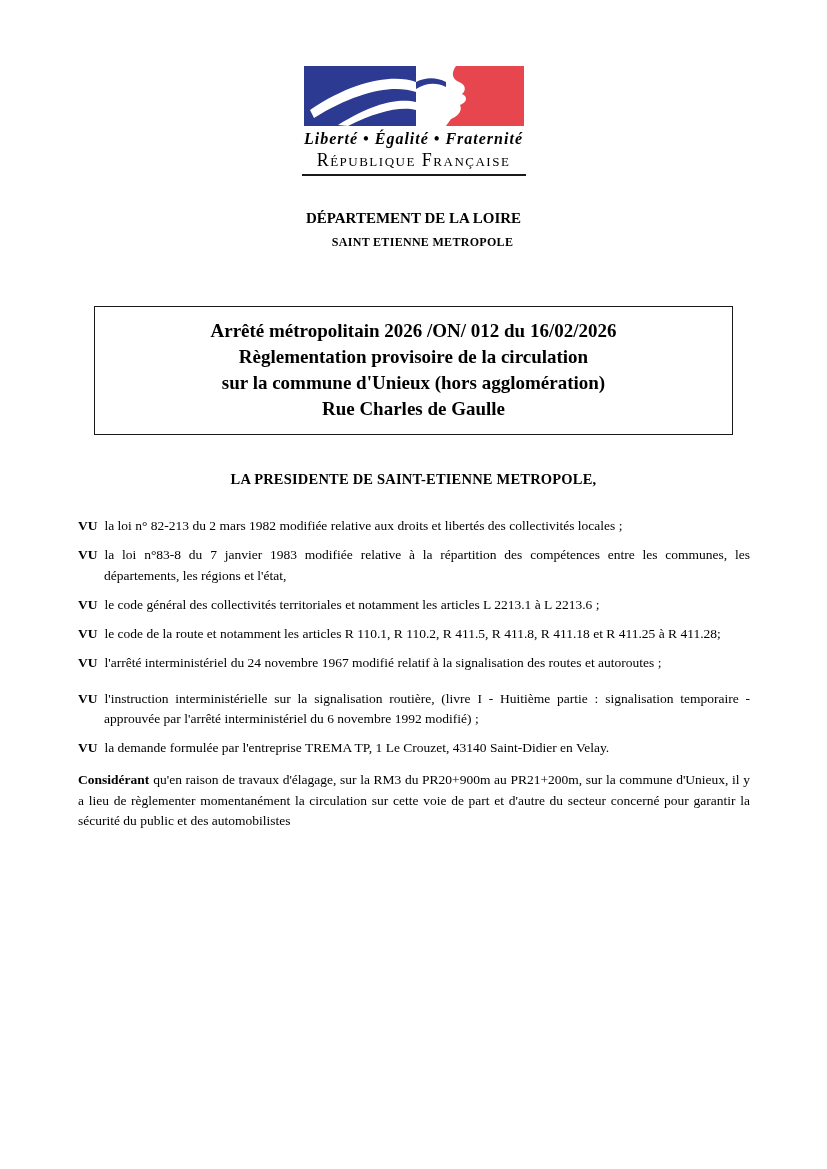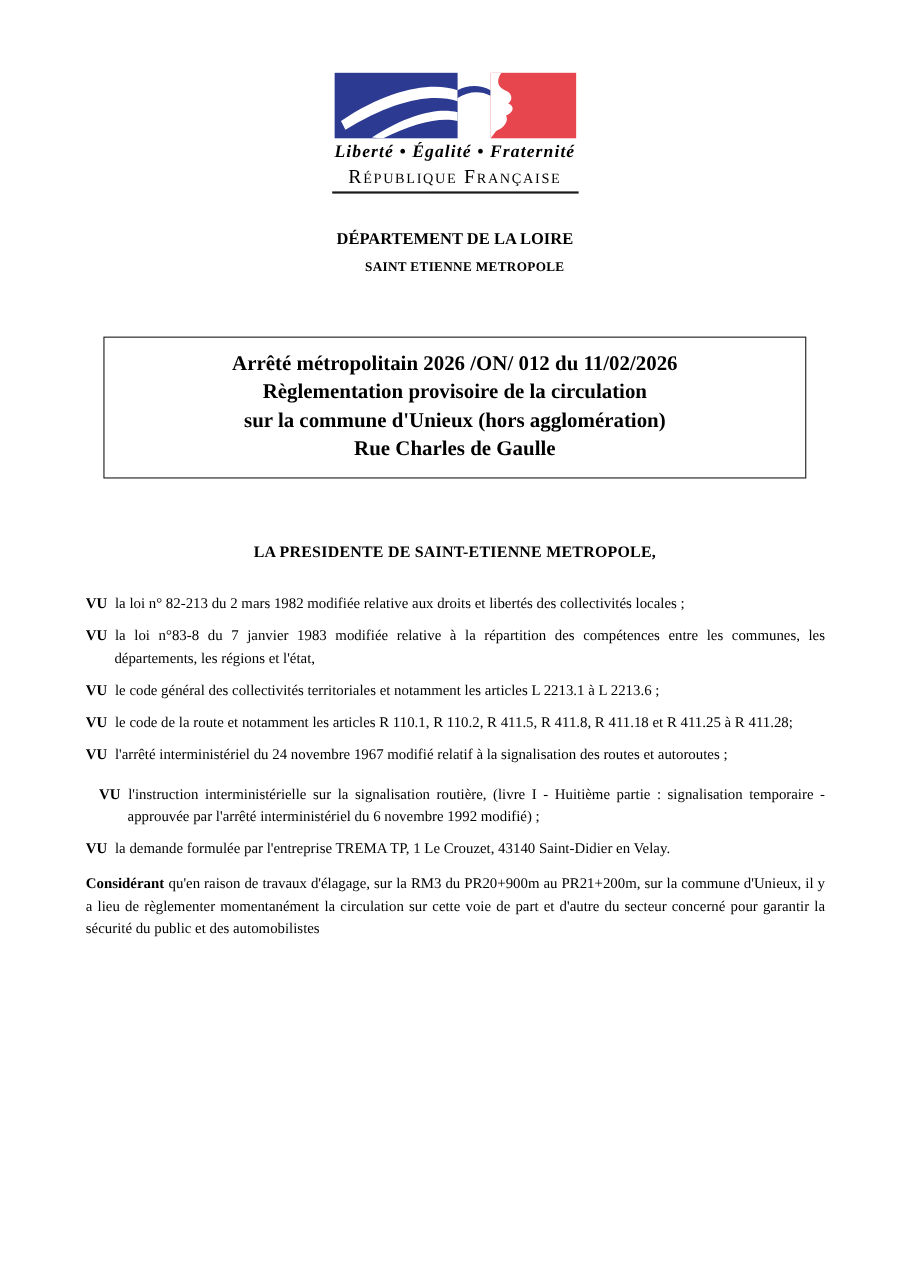--- a/index.html
+++ b/index.html
@@ -62,38 +62,38 @@
     text-align: center;
   }
   .title-line {
     font-weight: bold;
     font-size: 19px;
     line-height: 26px;
   }
 
   
   .salutation {
-    margin-top: 59px;
+    margin-top: 36px;
     text-align: center;
     font-weight: bold;
     font-size: 14.5px;
     letter-spacing: 0.2px;
   }
   .doc-body {
     margin: 28px 77px 0 78px;
     font-size: 13.5px;
     line-height: 1.5;
   }
   .vu {
     margin: 0 0 9px 0;
     padding-left: 26px;
     text-indent: -26px;
     text-align: justify;
   }
-  .vu.gap-top { margin-top: 15px; margin-left: 12px; }
+  .vu.gap-top { margin-top: 15px; }
   .vu-label { font-weight: bold; padding-right: 7px; }
   .considerant {
     margin-top: 12px;
     text-align: justify;
   }
   .considerant .vu-label { padding-right: 4px; }
 </style>
 </head>
 <body>
 
@@ -114,21 +114,21 @@
     <div class="motto">Liberté • Égalité • Fraternité</div>
     <div>
       <span class="republic">République Française</span>
     </div>
   </div>
 
   <div class="department">DÉPARTEMENT DE LA LOIRE</div>
   <div class="metropole">SAINT ETIENNE METROPOLE</div>
 
   <div class="title-box">
-    <div class="title-line">Arrêté métropolitain 2026 /ON/ 012 du 11/02/2026</div>
+    <div class="title-line">Arrêté métropolitain 2026 /ON/ 012 du 16/02/2026</div>
     <div class="title-line">Règlementation provisoire de la circulation</div>
     <div class="title-line">sur la commune d'Unieux (hors agglomération)</div>
     <div class="title-line">Rue Charles de Gaulle</div>
   </div>
 
   <div class="salutation">LA PRESIDENTE DE SAINT-ETIENNE METROPOLE,</div>
 
   <div class="doc-body">
 
     <p class="vu"><span class="vu-label">VU</span><span>la loi n° 82-213 du 2 mars 1982 modifiée relative aux droits et libertés des collectivités locales ;</span></p>

